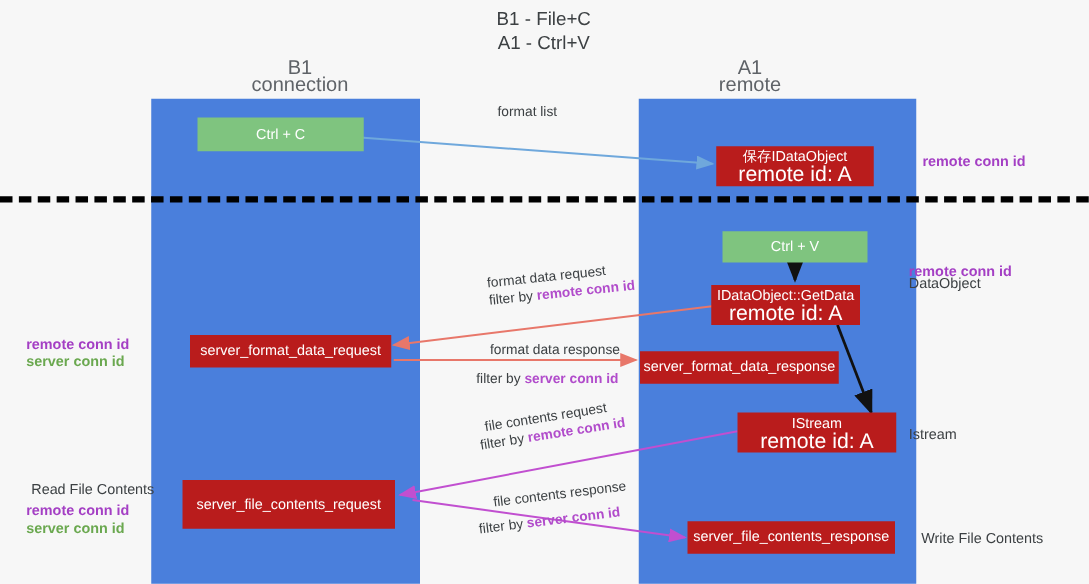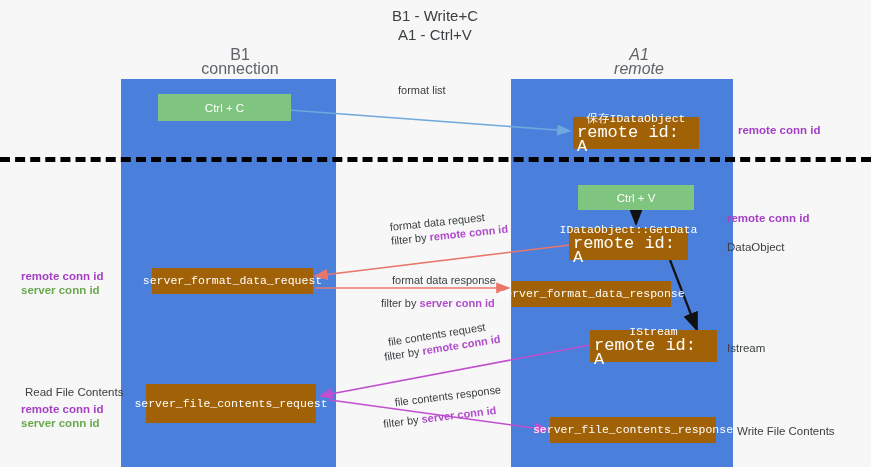--- a/index.html
+++ b/index.html
@@ -21,21 +21,21 @@
   .lane{position:absolute;background:#4a7fdc;}
 
   
   .node{
     position:absolute;display:flex;flex-direction:column;
     align-items:center;justify-content:center;
     color:#ffffff;font-size:11.5px;line-height:14px;
     box-sizing:border-box;padding:2px 4px;z-index:6;
   }
   .node.green{background:#7fc47f;}
-  .node.orange{background:#a16207;font-family:Liberation Mono, monospace;}
+  .node.orange{background:#b91c1c;}
   .node .l2{font-size:17px;}
 
   
   .ann{position:absolute;font-size:11.5px;line-height:14px;}
   .ann .purple{color:#a43fc4;font-weight:bold;}
   .ann .green{color:#6aa84f;font-weight:bold;}
   .ann .plain{color:#3c4043;}
 
   
   .elabel{position:absolute;font-size:11px;line-height:14px;color:#3c4043;white-space:nowrap;z-index:7;}
@@ -46,29 +46,29 @@
   
   .sep{position:absolute;left:0;top:157px;width:871px;height:0;
        border-top:5px dashed #000000;z-index:8;}
 </style>
 </head>
 <body>
 
 <div id="stage">
 
   <div class="ttl" style="left:335px;top:6px;width:200px;">
-    <div>B1 - Write+C</div>
+    <div>B1 - File+C</div>
     <div>A1 - Ctrl+V</div>
   </div>
 
   <div class="colhdr" style="left:140px;top:48px;width:200px;">
     <div>B1</div>
     <div>connection</div>
   </div>
-  <div class="colhdr" style="left:539px;top:48px;width:200px;font-style:italic;">
+  <div class="colhdr" style="left:500px;top:48px;width:200px;">
     <div>A1</div>
     <div>remote</div>
   </div>
 
   <div class="lane" style="left:121px;top:79px;width:215px;height:388px;"></div>
   <div class="lane" style="left:511px;top:79px;width:222px;height:388px;"></div>
 
   <svg id="wires" viewBox="0 0 871 467">
     <defs>
       <marker id="ah-blue" markerWidth="9" markerHeight="7" refX="8" refY="3.5" orient="auto">
@@ -172,21 +172,21 @@
   </div>
 
   <div class="ann" style="left:738px;top:123px;">
     <span class="purple">remote conn id</span>
   </div>
 
   <div class="ann" style="left:727px;top:211px;">
     <span class="purple">remote conn id</span>
   </div>
 
-  <div class="ann" style="left:727px;top:240px;">
+  <div class="ann" style="left:727px;top:220px;">
     <span class="plain">DataObject</span>
   </div>
 
   <div class="ann" style="left:727px;top:341px;">
     <span class="plain">Istream</span>
   </div>
 
   <div class="ann" style="left:737px;top:424px;">
     <span class="plain">Write File Contents</span>
   </div>

